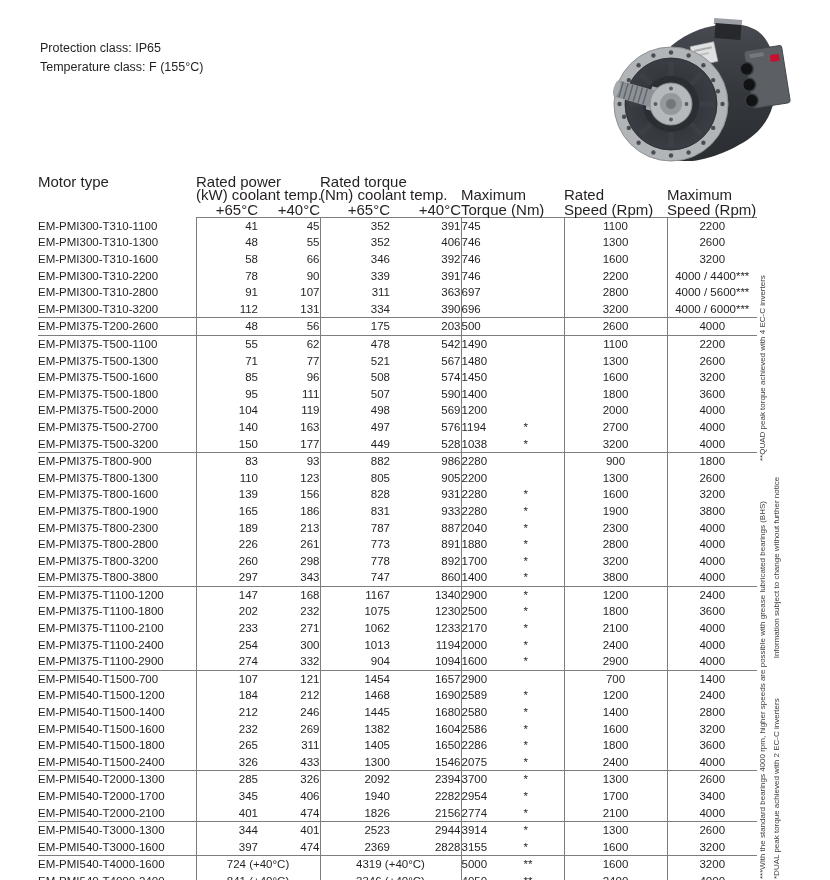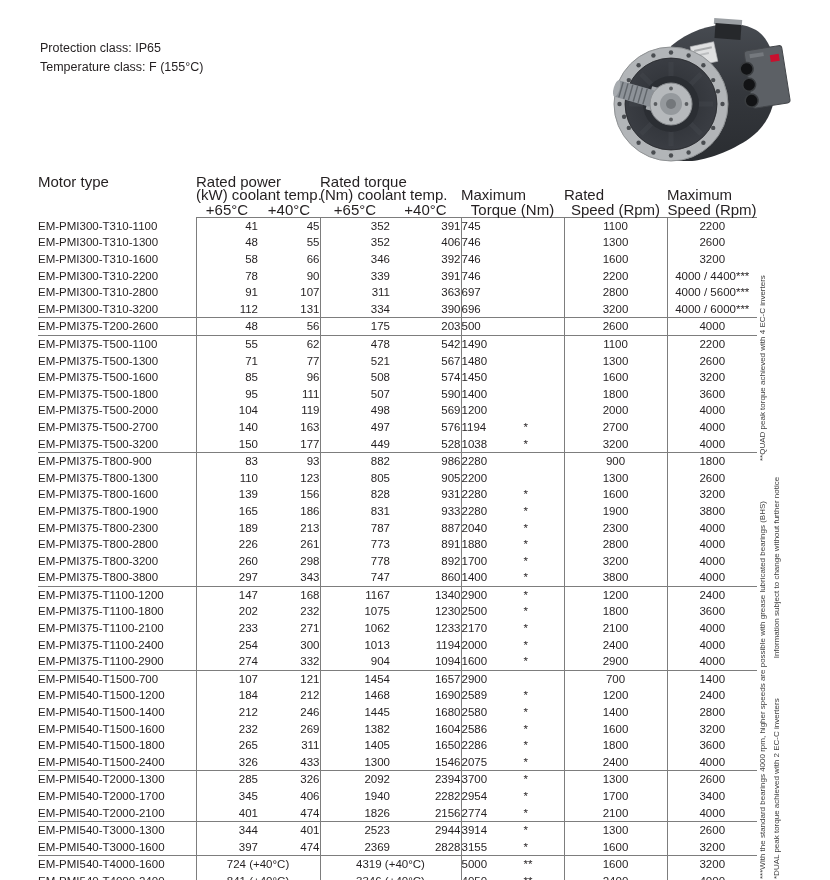--- a/index.html
+++ b/index.html
@@ -23,21 +23,21 @@
     border-collapse:collapse;
     table-layout:fixed;
   }
   table.spec th, table.spec td { padding:0; white-space:nowrap; overflow:visible; }
   thead th {
     font-weight:normal; font-size:15px; text-align:left;
     vertical-align:bottom; line-height:13.4px;
   }
   thead tr.h1 th { vertical-align:top; height:13px; }
   thead tr.h2 th { height:13px; }
-  thead tr.h3 th { height:15px; border-bottom:1px solid #7d7d7d;text-align:center; }
+  thead tr.h3 th { height:15px; border-bottom:1px solid #7d7d7d; }
   th.grp  { padding-left:2px; }
   th.rnum { text-align:right; padding-right:16px; }
   th.wide { padding-left:8px; }
 
   tbody td { font-size:11.5px; height:16.6px; line-height:16.6px; }
   td.model { padding-left:2px; }
   td.num   { text-align:right; padding-right:16px; }
   .bl      { border-left:1px solid #7d7d7d; }
   tr.group-end td { border-bottom:1px solid #7d7d7d; }
   td.maxt  { padding-left:16px; }

